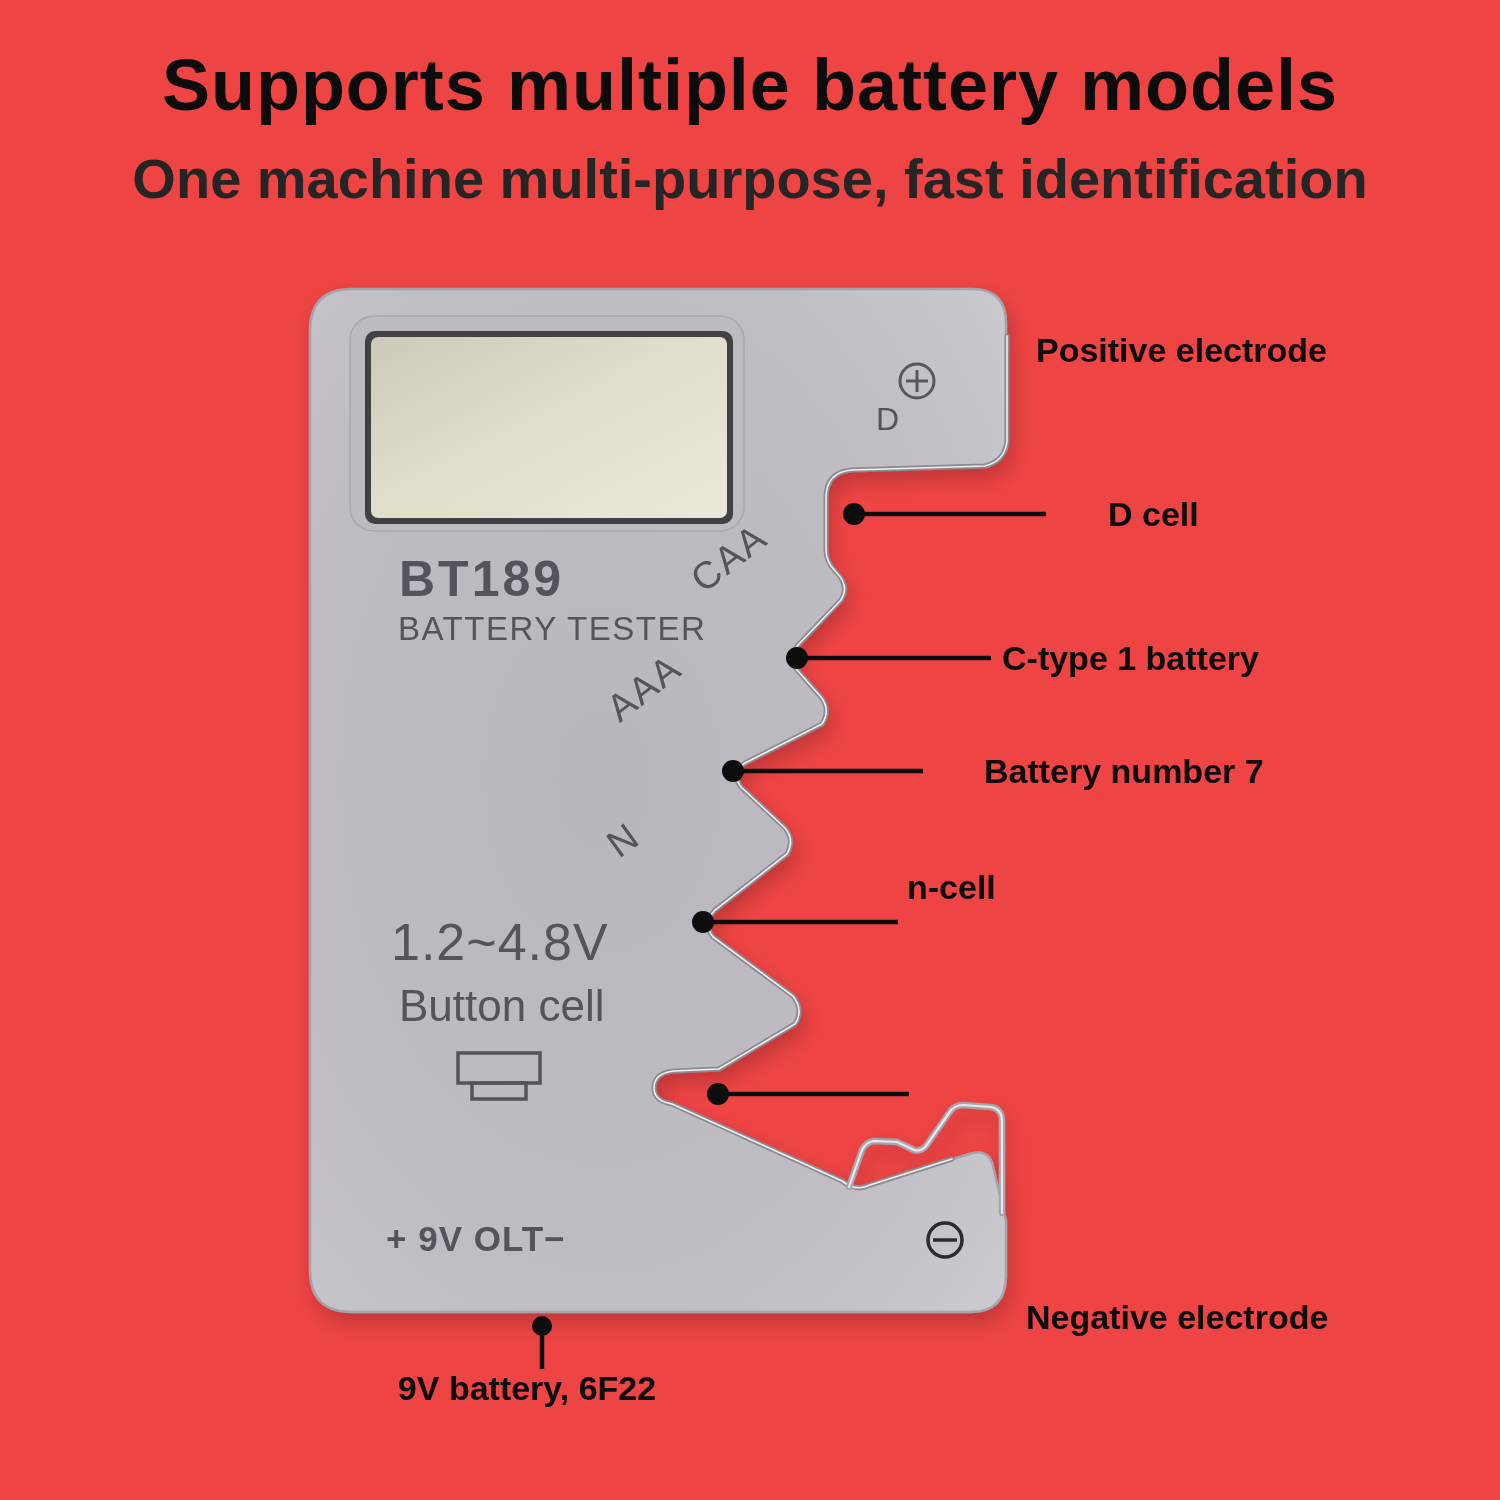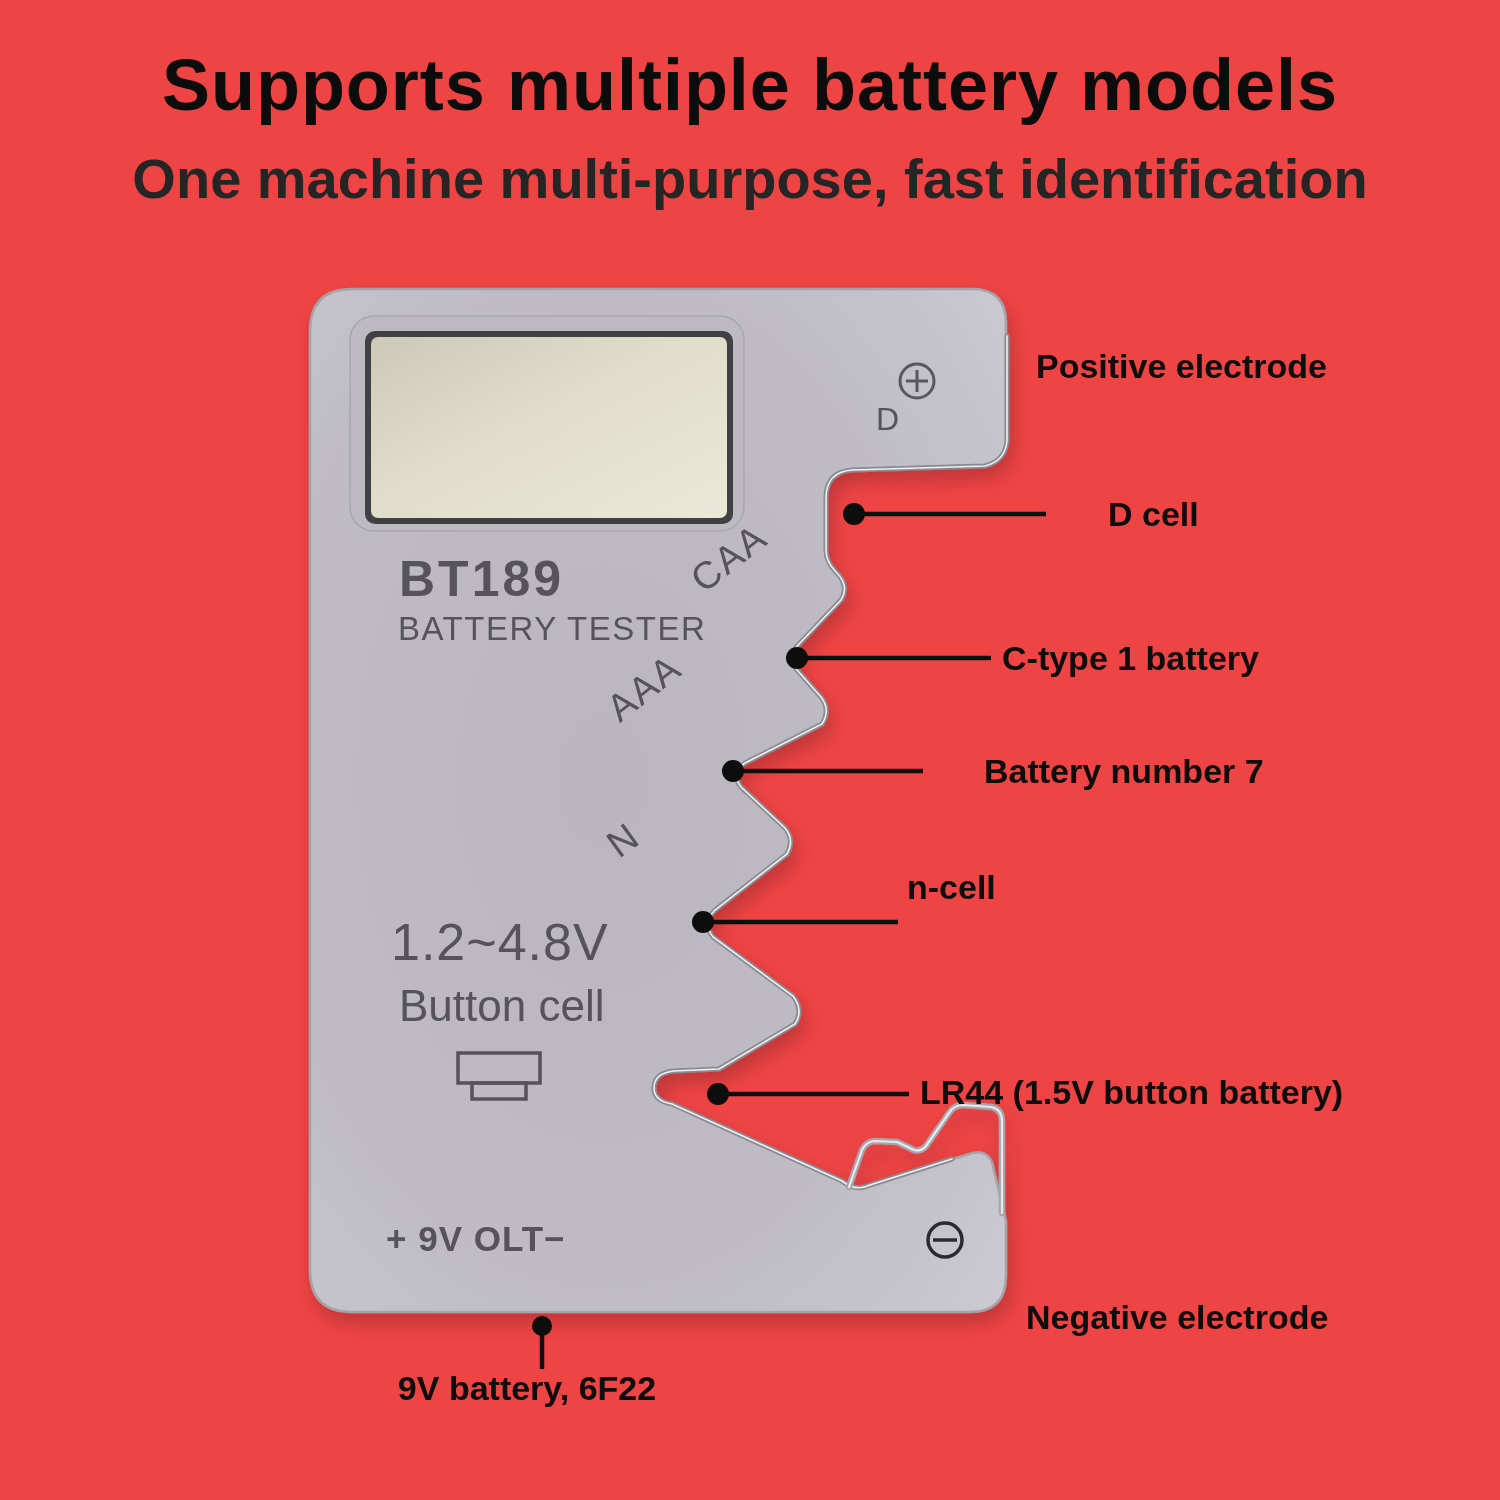--- a/index.html
+++ b/index.html
@@ -13,21 +13,21 @@
   }
   .subtitle{
     position:absolute;left:0;right:0;top:146px;text-align:center;
     font-size:56px;font-weight:700;color:#252525;
   }
   .fig{position:absolute;left:0;top:0;width:1500px;height:1500px;}
   .callout-label{
     position:absolute;font-size:34px;font-weight:700;color:#0d0d0d;
     white-space:nowrap;line-height:1;
   }
-  .lbl-positive{left:1036px;top:333px;margin-top:16px;}
+  .lbl-positive{left:1036px;top:333px;}
   .lbl-dcell{left:1108px;top:497px;}
   .lbl-ctype{left:1002px;top:641px;}
   .lbl-b7{left:936px;top:754px;margin-left:48px;}
   .lbl-ncell{left:907px;top:870px;}
   .lbl-lr44{left:920px;top:1075px;}
   .lbl-negative{left:1026px;top:1260px;margin-top:40px;}
   .lbl-9v{left:327px;width:400px;text-align:center;top:1371px;}
   svg text{font-family:"Liberation Sans", sans-serif;}
 </style>
 </head>
@@ -143,17 +143,16 @@
           <circle cx="542" cy="1326" r="10" stroke="none"></circle>
       </g>
     </g>
   </svg>
 
   <div class="callout-label lbl-positive">Positive electrode</div>
   <div class="callout-label lbl-dcell">D cell</div>
   <div class="callout-label lbl-ctype">C-type 1 battery</div>
   <div class="callout-label lbl-b7">Battery number 7</div>
   <div class="callout-label lbl-ncell">n-cell</div>
-  <div class="callout-label lbl-lr44">LR44 (1.5V button battery)</div>
   <div class="callout-label lbl-negative">Negative electrode</div>
   <div class="callout-label lbl-9v">9V battery, 6F22</div>
 
 </div>
 
 </body></html>

